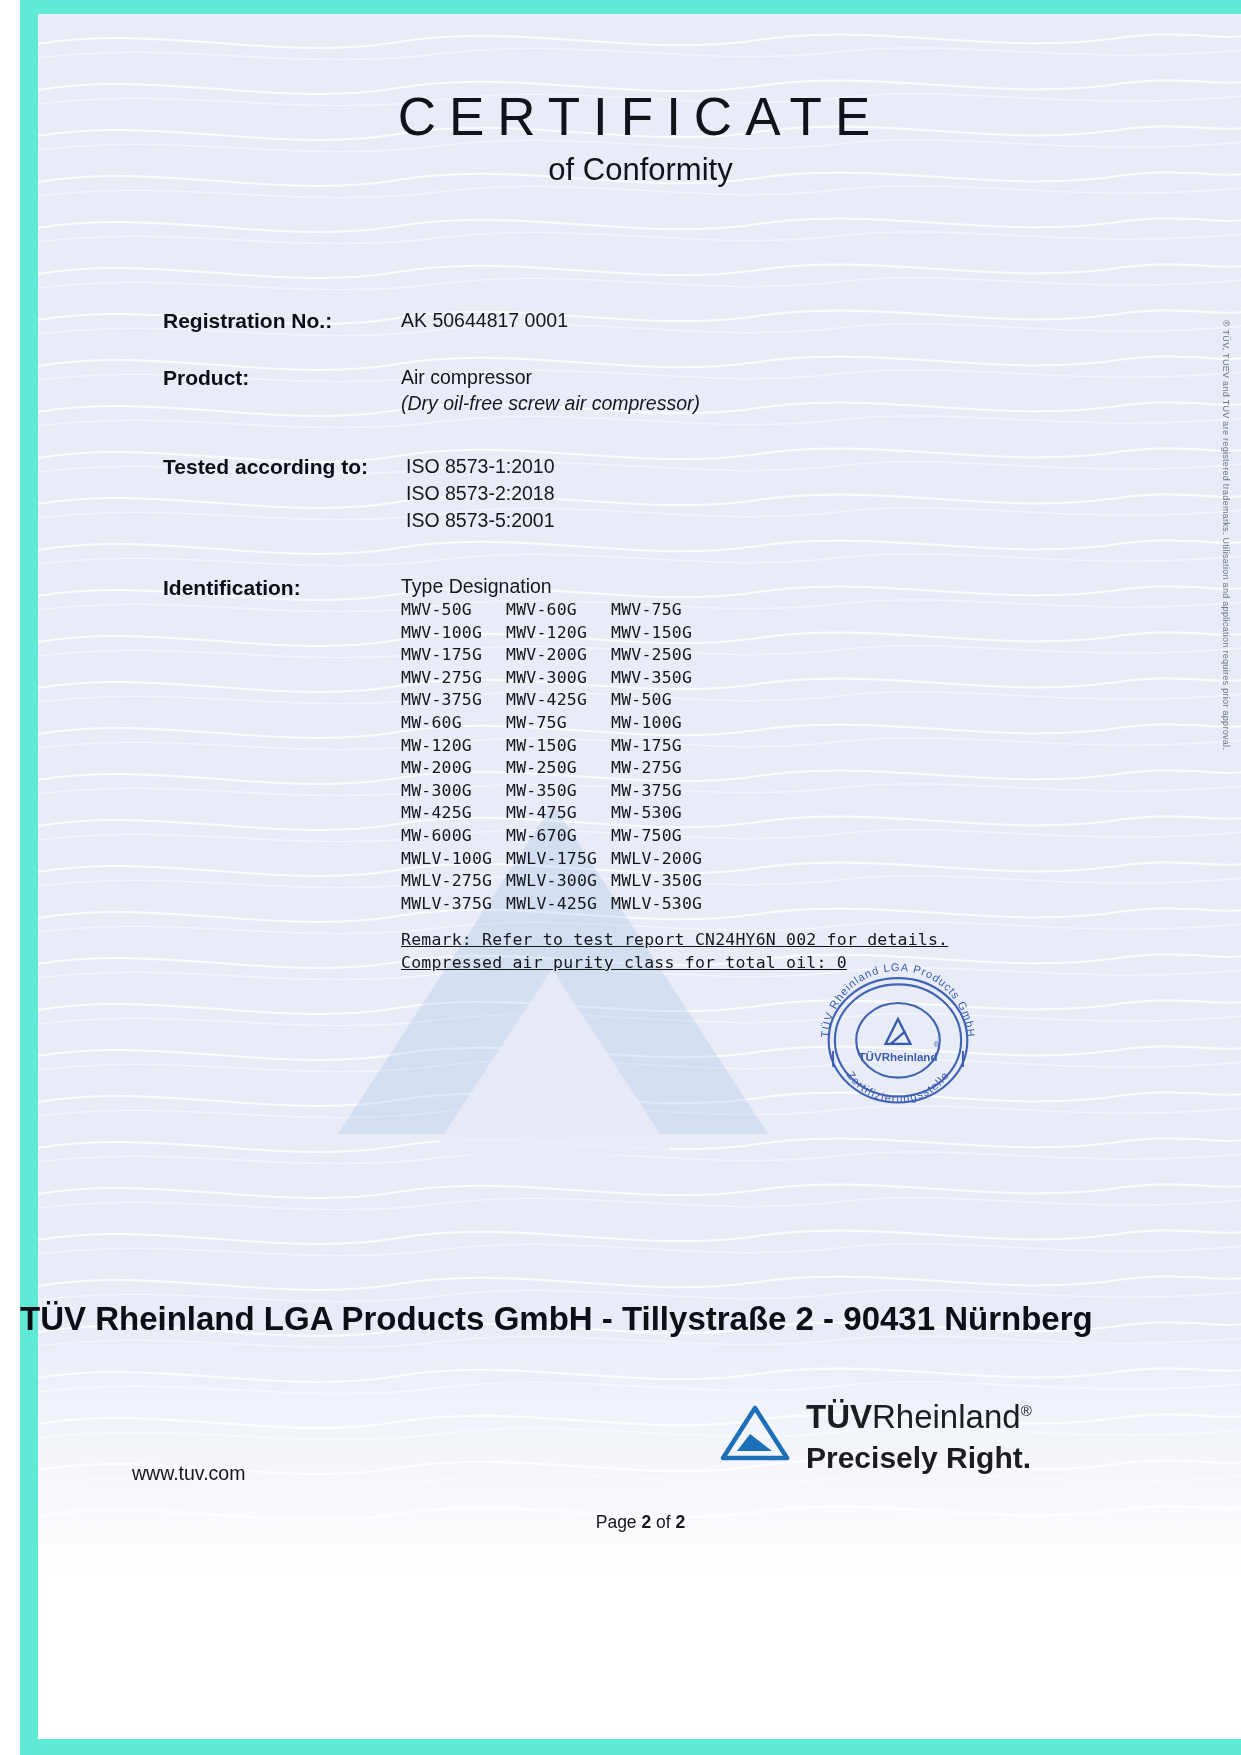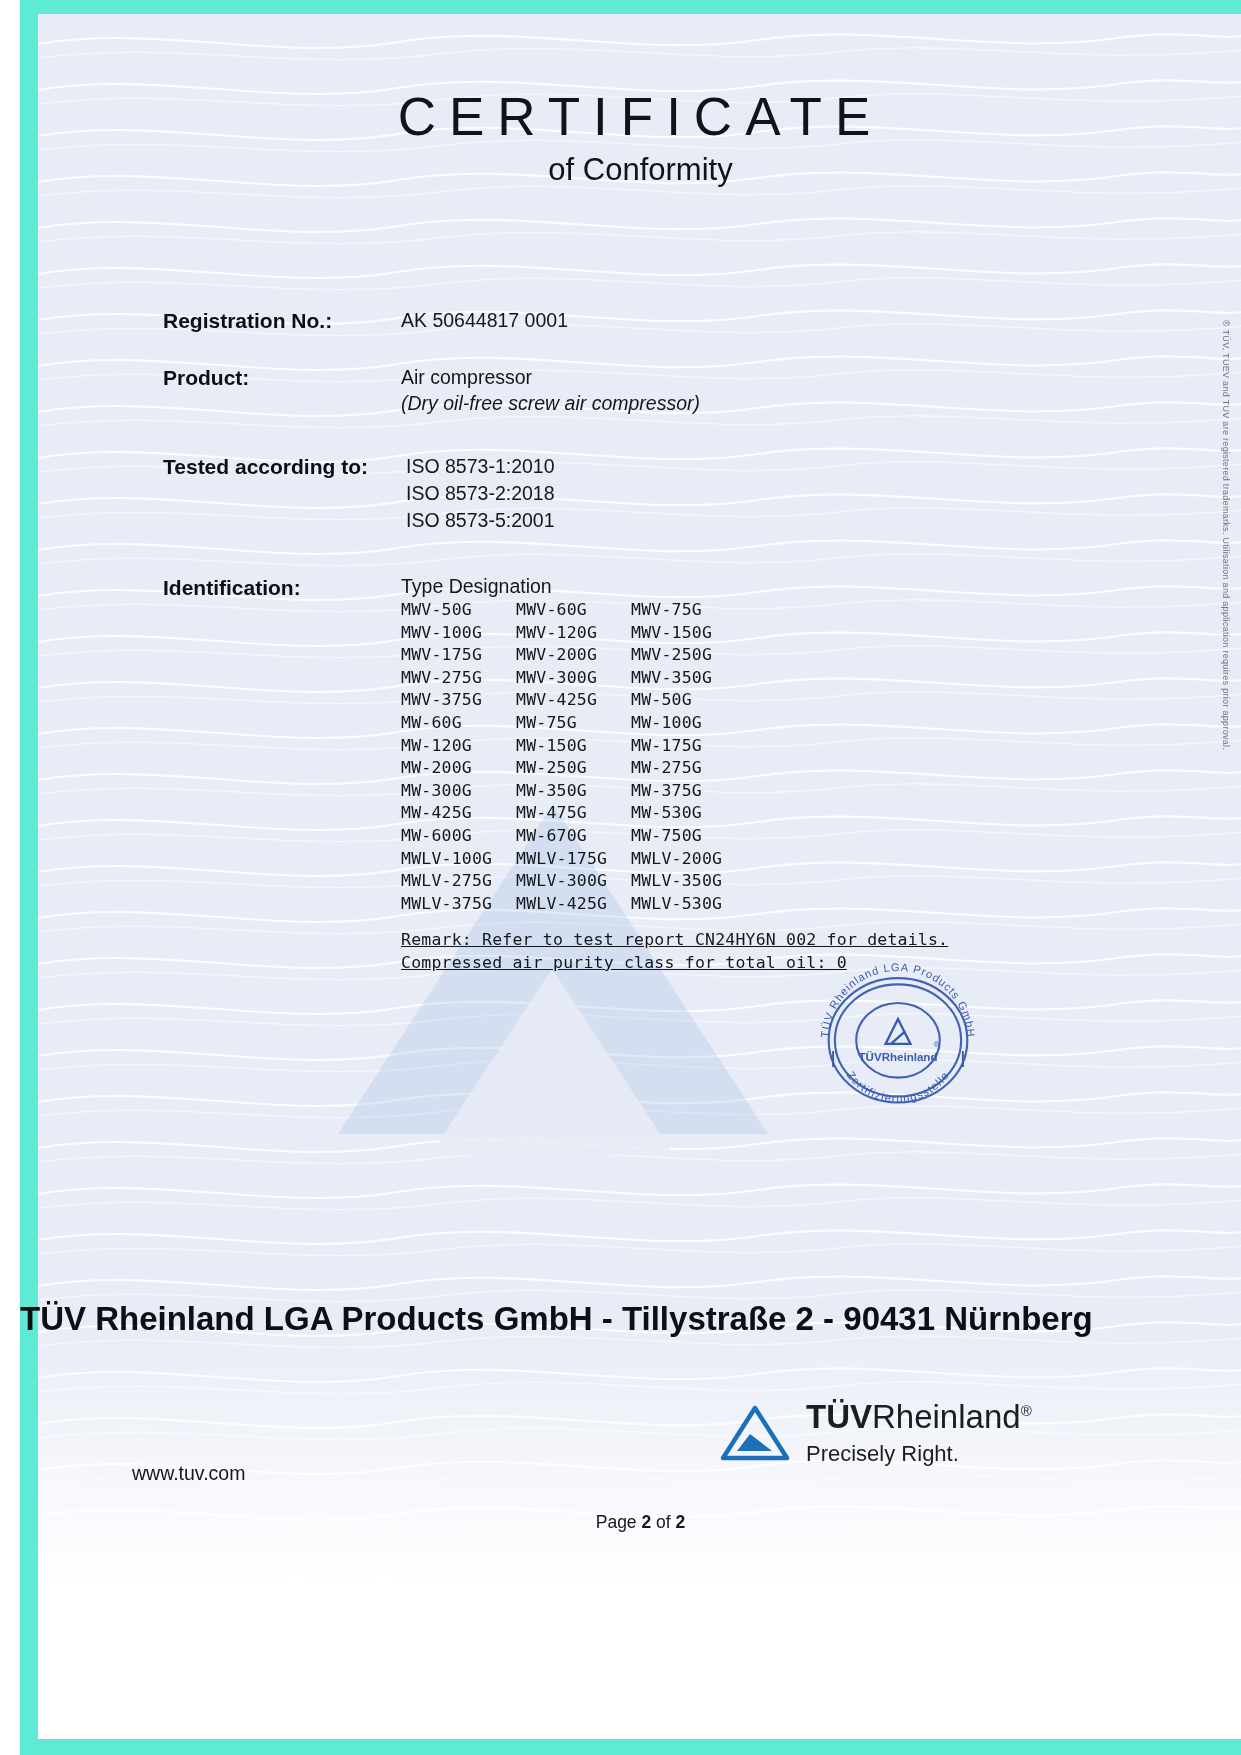--- a/index.html
+++ b/index.html
@@ -134,21 +134,21 @@
     top: 599px;
     font-family: "DejaVu Sans Mono", monospace;
     font-size: 16.5px;
     color: #15171c;
     line-height: 22.6px;
     letter-spacing: 0.2px;
   }
   .model-row { display: block; white-space: pre; }
   .model-cell {
     display: inline-block;
-    width: 115px;
+    width: 105px;
   }
   .model-cell:last-child { width: auto; }
 
   .remark {
     position: absolute;
     left: 381px;
     top: 929px;
     font-family: "DejaVu Sans Mono", monospace;
     font-size: 16.5px;
     color: #15171c;
@@ -207,24 +207,25 @@
   .logo-name {
     font-size: 33px;
     color: #1b1d23;
     font-weight: 400;
     white-space: nowrap;
     line-height: 1.04;
   }
   .logo-name b { font-weight: bold; }
   .logo-name sup { font-size: 15px; vertical-align: super; }
   .logo-tag {
-    font-size: 22px;
+    font-size: 30px;
     color: #1b1d23;
     margin-top: 7px;
     white-space: nowrap;
+    font-weight: bold;
   }
 
   .www {
     position: absolute;
     left: 112px;
     top: 1462px;
     font-size: 19.5px;
     color: #15171c;
   }
   .page-no {

